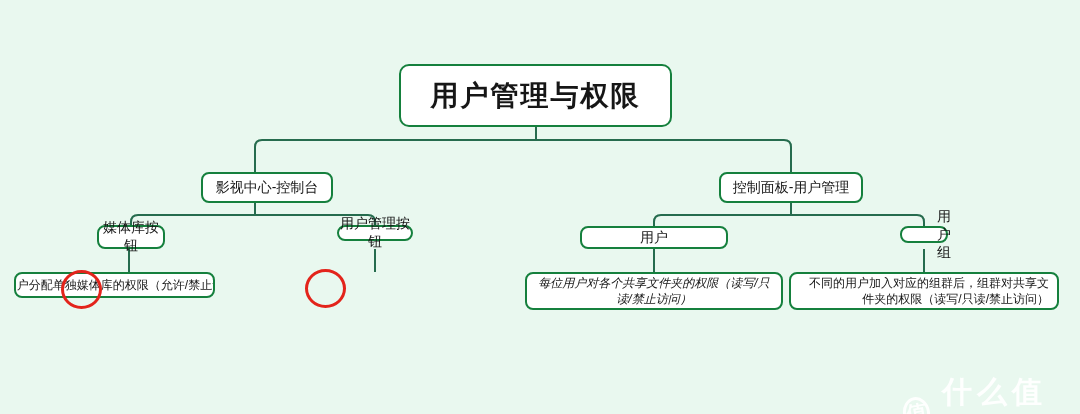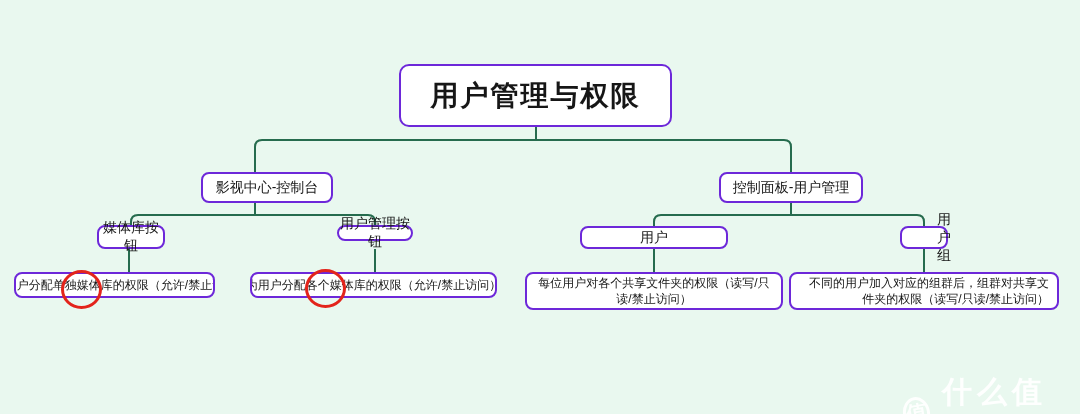--- a/index.html
+++ b/index.html
@@ -8,36 +8,36 @@
     background:#e9f8ef;
     font-family:"Liberation Sans","DejaVu Sans",sans-serif;
     color:#161616;
     overflow:hidden;
   }
   .canvas{position:relative;width:1080px;height:414px;}
   .connectors{position:absolute;left:0;top:0;z-index:0;pointer-events:none;}
   .node{
     position:absolute;z-index:1;
     background:#ffffff;
-    border:2px solid #6d28d9;
+    border:2px solid #15803d;
     border-radius:8px;
     display:flex;align-items:center;justify-content:center;
     box-sizing:border-box;
     text-align:center;
   }
   .root{
     border-radius:10px;
     font-size:28px;font-weight:bold;letter-spacing:2px;
   }
   .branch{font-size:14px;font-weight:500;}
   .sub{font-size:14px;}
   .leaf{font-size:12px;line-height:16px;}
   .nowrap{white-space:nowrap;overflow:hidden;}
   .leftalign{justify-content:flex-start;text-align:right;padding:2px 8px;}
-  .pad{padding:2px 8px;}
+  .pad{padding:2px 8px;font-style:italic;}
   .emphasis-circle{
     position:absolute;z-index:2;
     border:3px solid #e3241b;
     border-radius:50%;
     background:transparent;
   }
   .watermark{
     position:absolute;z-index:1;
     left:903px;top:372px;
     display:flex;align-items:center;
@@ -86,25 +86,24 @@
   <div class="node branch" style="left:189px;top:172px;width:132px;height:31px;margin-left:12px;">影视中心-控制台</div>
 
   <div class="node branch" style="left:719px;top:172px;width:144px;height:31px;">控制面板-用户管理</div>
 
   <div class="node sub" style="left:97px;top:225px;width:68px;height:24px;">媒体库按钮</div>
 
   <div class="node sub" style="left:337px;top:225px;width:76px;height:16px;">用户管理按钮</div>
 
   <div class="node sub" style="left:580px;top:226px;width:148px;height:23px;">用户</div>
 
-  <div class="node sub" style="left:900px;top:226px;width:48px;height:23px;padding-left:40px;">用户组</div>
+  <div class="node sub" style="left:900px;top:226px;width:48px;height:17px;padding-left:40px;">用户组</div>
 
   <div class="node leaf nowrap" style="left:14px;top:272px;width:201px;height:26px;">为用户分配单独媒体库的权限（允许/禁止访问</div>
 
-  <div class="node leaf nowrap" style="left:250px;top:272px;width:247px;height:26px;">为用户分配各个媒体库的权限（允许/禁止访问）</div>
 
   <div class="node leaf pad" style="left:525px;top:272px;width:258px;height:38px;">每位用户对各个共享文件夹的权限（读写/只读/禁止访问）</div>
 
   <div class="node leaf leftalign" style="left:789px;top:272px;width:270px;height:38px;">不同的用户加入对应的组群后，组群对共享文件夹的权限（读写/只读/禁止访问）</div>
 
   <div class="emphasis-circle" style="left:61px;top:270px;width:35px;height:33px;"></div>
 
   <div class="emphasis-circle" style="left:305px;top:269px;width:35px;height:33px;"></div>
 
   <div class="watermark">

